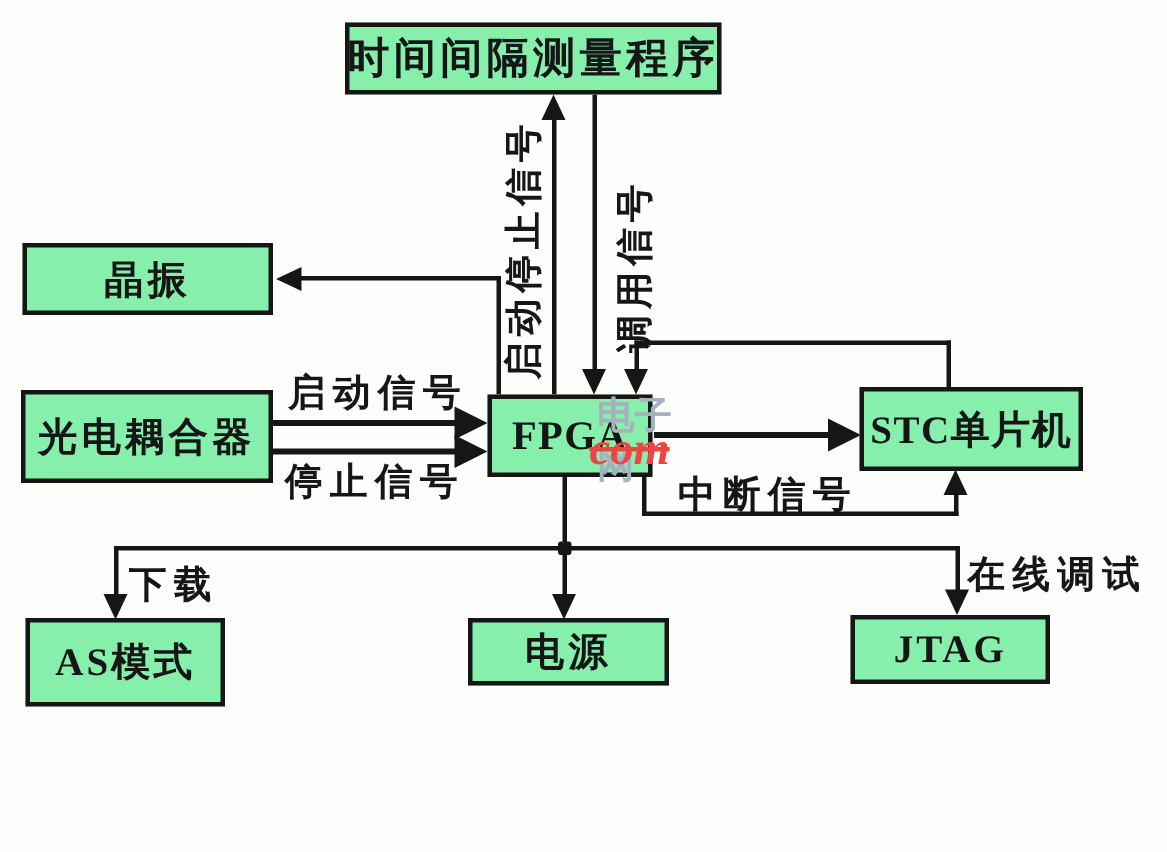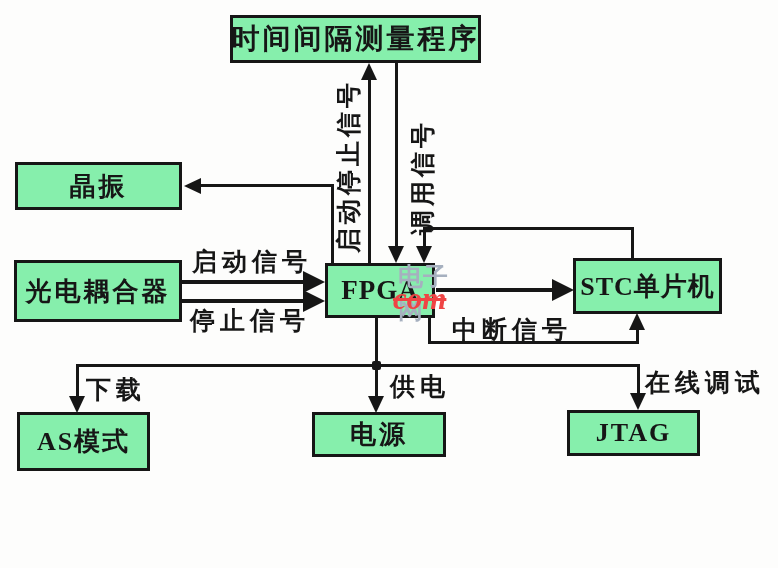--- a/index.html
+++ b/index.html
@@ -128,21 +128,20 @@
 
 
   <div class="lbl" style="left:452px; top:313px;">中断信号</div>
 
   <div class="lbl" style="left:192px; top:245px;">启动信号</div>
 
   <div class="lbl" style="left:190px; top:304px;">停止信号</div>
 
   <div class="lbl" style="left:86px; top:373px;">下载</div>
 
-  <div class="lbl" style="left:390px; top:370px;">供电</div>
 
   <div class="lbl" style="left:645px; top:366px;">在线调试</div>
 
   <div class="wm" style="left:327px; top:264px; width:140px; height:55px;">
     <span class="wm-site" style="color: rgb(166, 176, 191);">电子网</span>
     <span class="wm-domain" style="color: #ef4444;">com</span>
   </div>
 
 
 </div>

